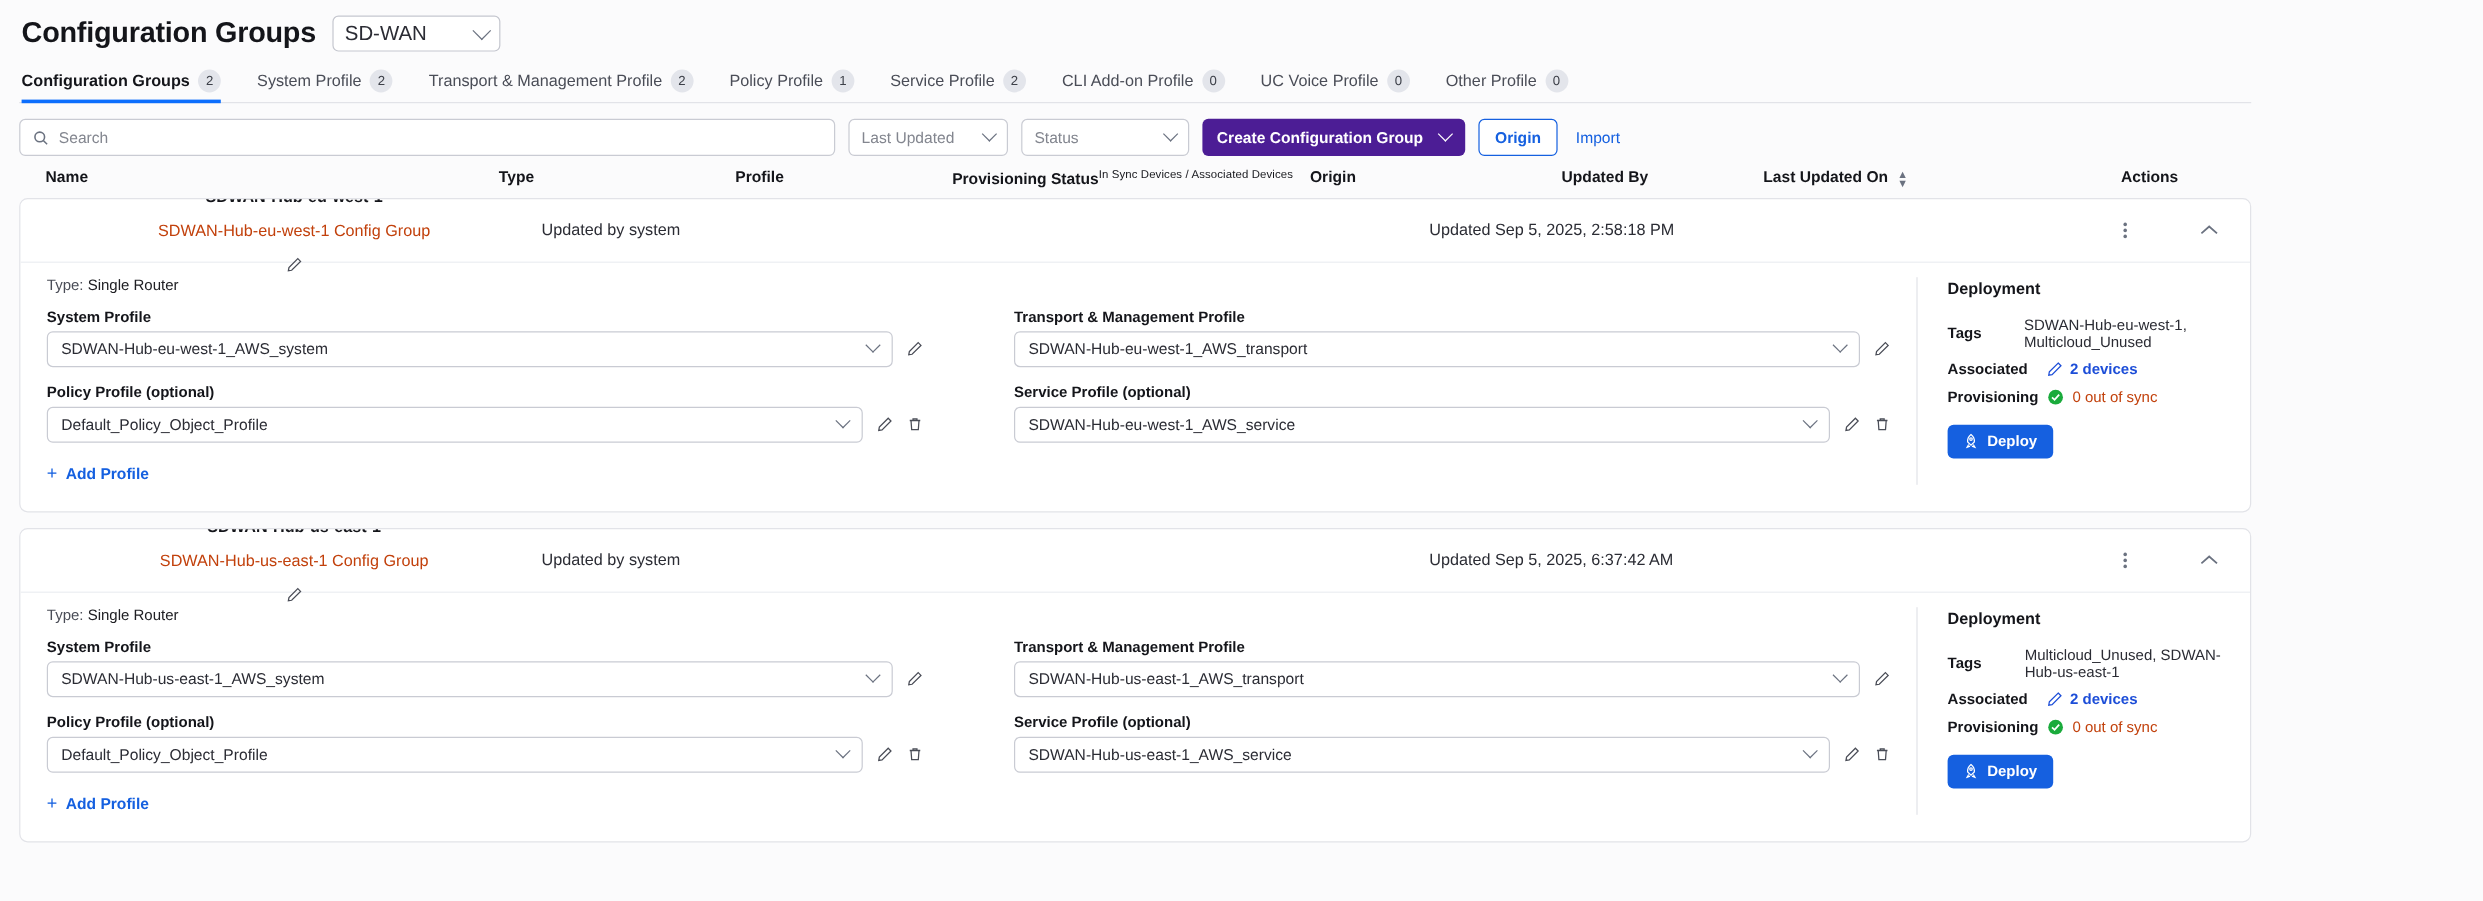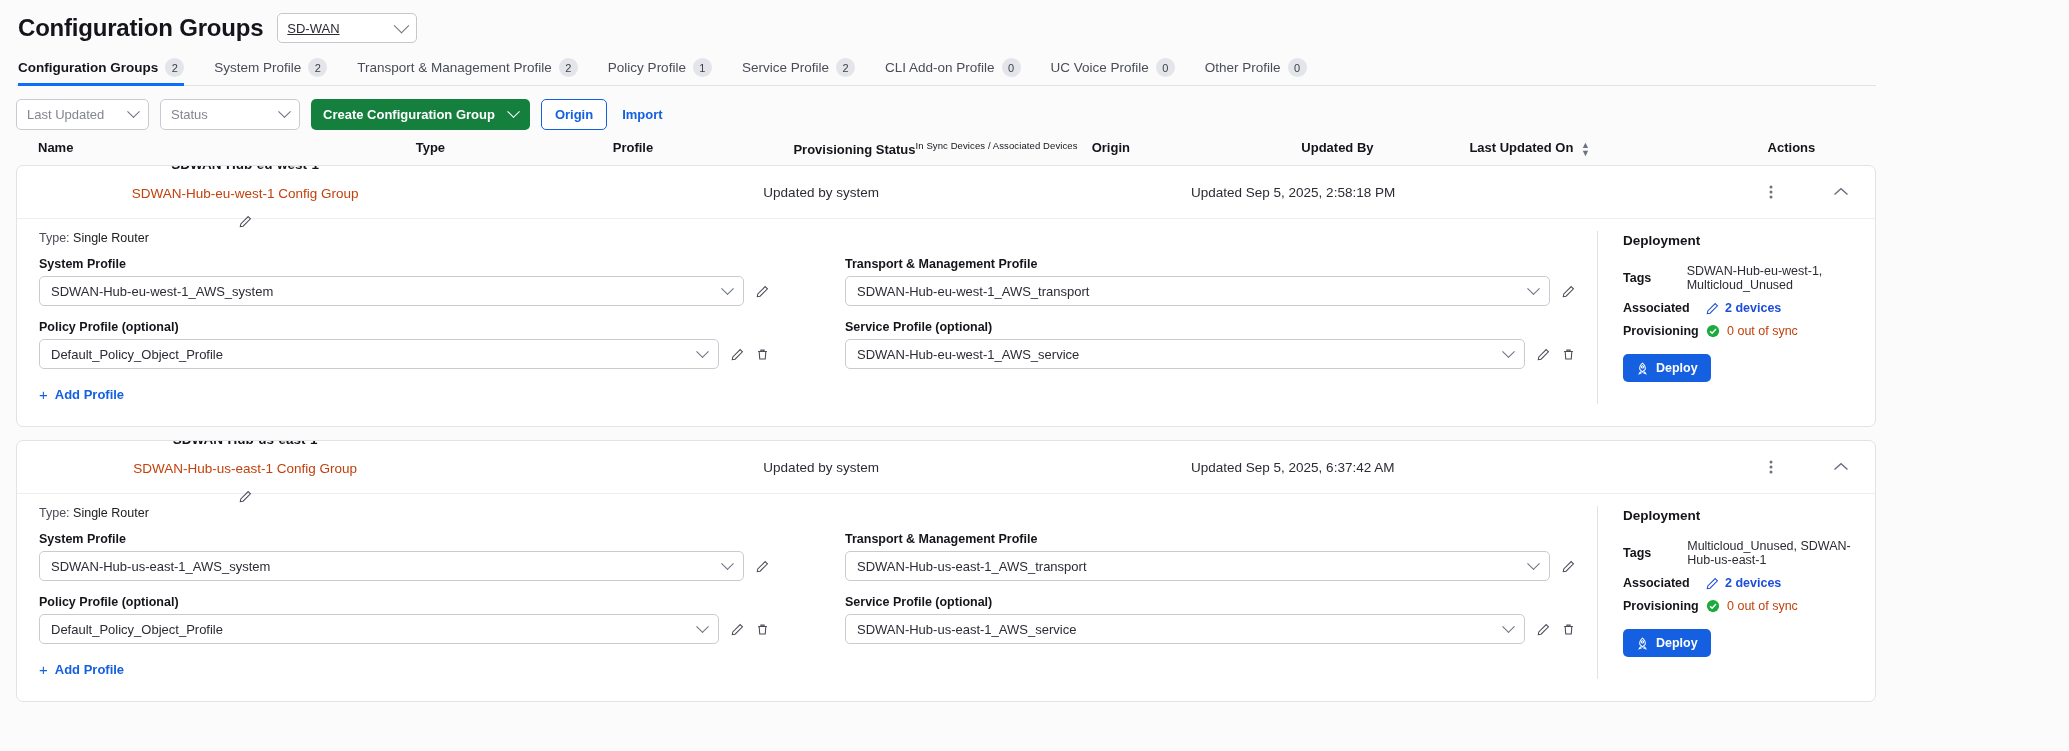--- a/index.html
+++ b/index.html
@@ -29,24 +29,23 @@
   }
   .solution-select {
     width: 140px;
     height: 30px;
     border: 1px solid #c5c7cf;
     border-radius: 5px;
     background: #fff;
     display: flex;
     align-items: center;
     padding: 0 9px;
-    font-size: 13px;
+    font-size: 17px;
     color: #2b2c34;
     justify-content: space-between;
-    text-decoration: underline;
   }
   .chev {
     width: 11px; height: 11px;
     border-right: 1.6px solid #6b7280;
     border-bottom: 1.6px solid #6b7280;
     transform: rotate(45deg) translate(-2px,-2px);
   }
   .chev.sm { width: 9px; height: 9px; border-width: 1.5px; }
   .chev.white { border-color: #fff; }
 
@@ -128,21 +127,21 @@
     align-items: center;
     justify-content: space-between;
     padding: 0 10px;
     font-size: 13px;
     color: #83868f;
   }
   .filter-select.w1 { width: 133px; }
   .filter-select.w2 { width: 140px; }
   .btn-primary {
     height: 31px;
-    background: #15803d;
+    background: #4c1d95;
     color: #fff;
     border: none;
     border-radius: 5px;
     font-size: 13px;
     font-weight: bold;
     font-family: inherit;
     display: flex;
     align-items: center;
     gap: 14px;
     padding: 0 12px;
@@ -157,21 +156,21 @@
     font-size: 13px;
     font-weight: bold;
     font-family: inherit;
     padding: 0 13px;
     cursor: pointer;
   }
   .btn-link {
     background: none; border: none;
     color: #1560e0;
     font-size: 13px;
-    font-weight: bold;
+    font-weight: normal;
     font-family: inherit;
     cursor: pointer;
     padding: 0 4px;
   }
 
   
   .asof-row {
     display: flex;
     justify-content: flex-end;
     align-items: center;
@@ -231,21 +230,21 @@
   .rh-name {
     width: 440px;
     padding-left: 22px;
     display: flex;
     align-items: center;
     gap: 14px;
     flex-direction: column;
   }
   .rh-name .gname { font-weight: bold; color: #14151a; }
   .rh-name .gdesc { color: #c2410c; }
-  .rh-orig { width: 750px; color: #2b2c34; text-align: center; }
+  .rh-orig { width: 750px; color: #2b2c34; }
   .rh-upd  { width: 586px; color: #2b2c34; }
   .rh-actions {
     flex: 1;
     display: flex;
     align-items: center;
     justify-content: flex-start;
     gap: 60px;
     padding-right: 26px;
   }
   .icon-btn {
@@ -388,20 +387,29 @@
         <span>UC Voice Profile</span>
         <span class="badge">0</span>
       </div>
       <div class="tab">
         <span>Other Profile</span>
         <span class="badge">0</span>
       </div>
     </div>
 
   <div class="toolbar">
+    <div class="search-box">
+      <span>
+        <svg width="14" height="14" viewBox="0 0 16 16" fill="none" stroke="#6b7280" stroke-width="1.5">
+          <circle cx="7" cy="7" r="4.6"></circle>
+            <line x1="10.4" y1="10.4" x2="14" y2="14"></line>
+        </svg>
+      </span>
+      <input type="text" placeholder="Search" style="">
+    </div>
     <div class="filter-select w1">
       <span>Last Updated</span>
       <span class="chev sm"></span>
     </div>
     <div class="filter-select w2">
       <span>Status</span>
       <span class="chev sm"></span>
     </div>
     <button class="btn-primary">
       <span>Create Configuration Group</span>

